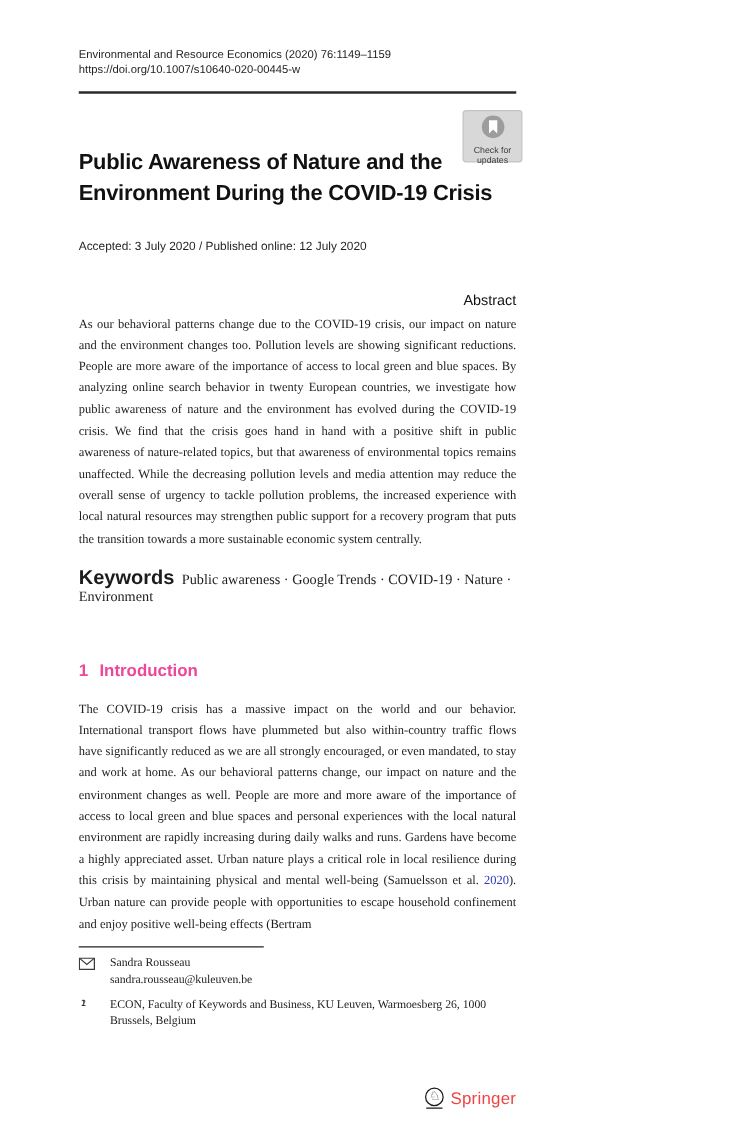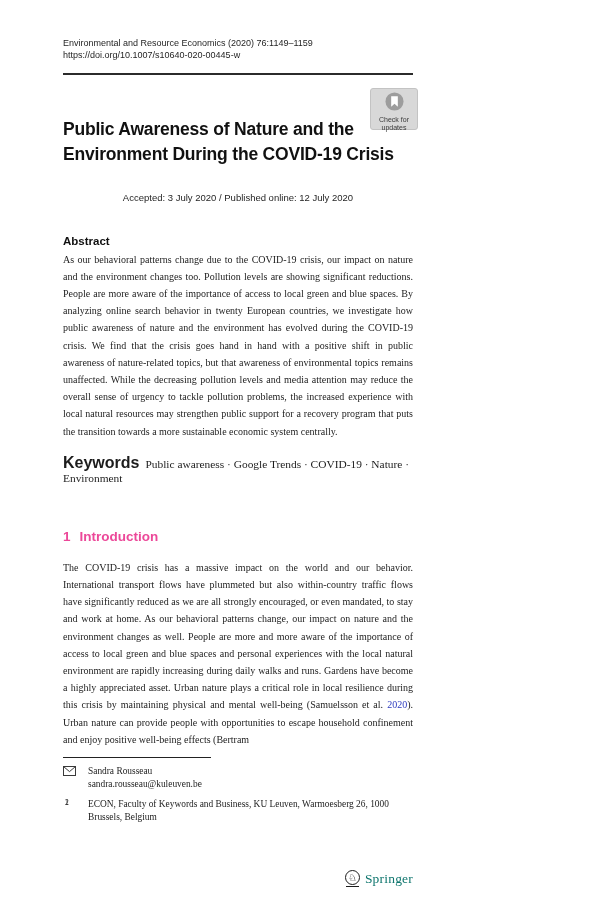--- a/index.html
+++ b/index.html
@@ -27,25 +27,25 @@
   .authors { margin-top: 19px; font-family: "Liberation Sans", sans-serif;
              font-weight: bold; font-size: 11.5px; color: #111; }
   .authors sup { font-size: 7.5px; vertical-align: super; line-height: 0; }
   .orcid { display: inline-flex; width: 10px; height: 10px; border-radius: 50%;
            background: #a6ce39; color: #fff; font-family: "Liberation Sans", sans-serif;
            font-size: 6px; font-weight: bold; align-items: center; justify-content: center;
            vertical-align: super; margin-left: 2px; cursor: pointer; }
   .authors .sep { margin: 0 4px 0 6px; }
 
   .dates { margin-top: 24px; font-family: "Liberation Sans", sans-serif;
-           font-size: 9.5px; line-height: 13.5px; color: #1f1f1f; text-align: center; }
+           font-size: 9.5px; line-height: 13.5px; color: #1f1f1f; }
 
   
   .abstract-heading { margin-top: 30px; font-family: "Liberation Sans", sans-serif;
-                      font-weight: bold; font-size: 11.5px; color: #111; }
+                      font-weight: normal; font-size: 11.5px; color: #111; text-align: right; }
   .body-text { margin-top: 4px; font-size: 10px; line-height: 17.2px;
                text-align: justify; color: #1c1c1c; }
 
   
   .keywords { margin-top: 14px; font-size: 11.4px; }
   .keywords .kw-label { font-family: Liberation Sans, sans-serif; font-weight: bold;
                         font-size: 16px; margin-right: 6px; }
 
   
   .section-heading { margin-top: 45px; font-family: "Liberation Sans", sans-serif;
@@ -66,22 +66,22 @@
   .affiliation .aff-sup { position: absolute; left: 2px; top: -2px; font-size: 7.5px; }
 
   
   .springer { position: absolute; right: 63px; bottom: 22px; display: flex;
               align-items: center; gap: 5px; }
   .springer-mark { display: inline-flex; flex-direction: column; align-items: center; }
   .springer-horse { width: 15px; height: 15px; border: 1px solid #1c1c1c;
                     border-radius: 50%; display: flex; align-items: center;
                     justify-content: center; font-size: 10px; line-height: 1; color: #1c1c1c; }
   .springer-base { width: 13px; border-top: 1px solid #1c1c1c; margin-top: 1px; }
-  .springer-word { font-family: Liberation Serif, serif; font-size: 13.5px;
-                   color: #0f766e; letter-spacing: 0.2px; }
+  .springer-word { font-family: Liberation Sans, sans-serif; font-size: 13.5px;
+                   color: #ef4444; letter-spacing: 0.2px; }
 </style>
 </head>
 <body>
 
 <div class="page">
 
   <div class="journal-header">
     <div>Environmental and Resource Economics (2020) 76:1149–1159</div>
     <a class="doi" style="color:#1f1f1f;text-decoration:none;cursor:pointer;">https://doi.org/10.1007/s10640-020-00445-w</a>
   </div>

